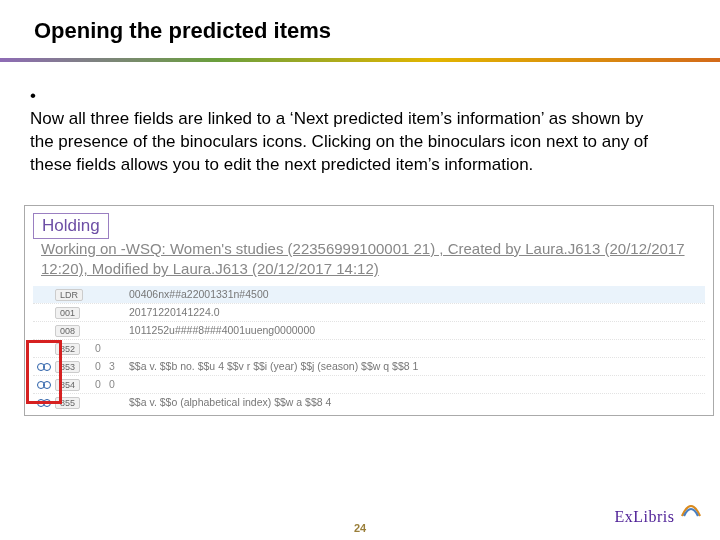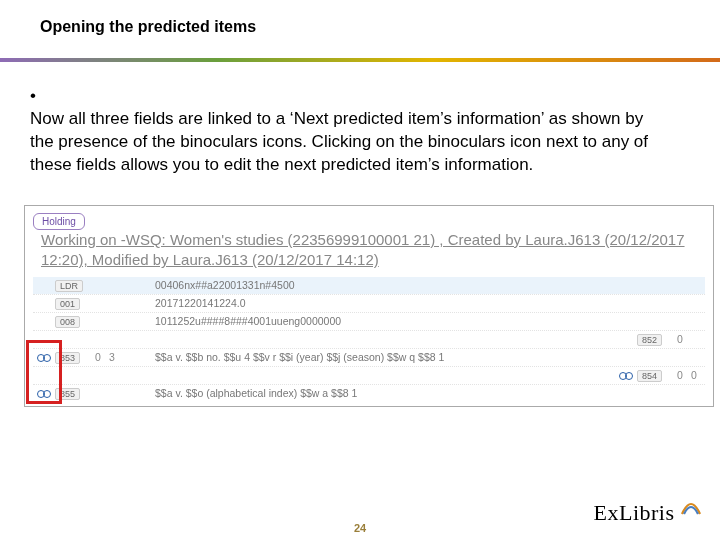--- a/index.html
+++ b/index.html
@@ -1,42 +1,42 @@
 <!DOCTYPE html>
 <html><head>
 <meta charset="utf-8">
 <style>
   html,body{margin:0;padding:0;width:720px;height:540px;font-family:Verdana,Arial,sans-serif;background:#fff;color:#000;}
   .slide{position:relative;width:720px;height:540px;}
-  .title{position:absolute;left:40px;top:18px;font-size:16px;font-weight:bold;}
+  .title{position:absolute;left:34px;top:18px;font-size:22px;font-weight:bold;}
   .rule{position:absolute;left:0;top:58px;width:720px;height:4px;
         background:linear-gradient(90deg,#8e6bb5 0%,#6a9f3d 30%,#e2b500 60%,#d36a1a 100%);}
   .bullet-wrap{position:absolute;left:30px;top:85px;width:660px;font-size:17px;line-height:1.35;}
   .bullet-dot{display:inline-block;width:18px;vertical-align:top;}
   .bullet-text{display:inline-block;width:640px;vertical-align:top;}
   .panel{position:absolute;left:24px;top:205px;width:672px;border:1px solid #aaa;padding:4px 8px 4px 8px;background:#fff;}
-  .section-tag{display:inline-block;border:1px solid #9a7fc1;color:#6d4ea5;font-size:10px;padding:2px 8px;border-radius:6px;margin-top:3px;}
+  .section-tag{display:inline-block;border:1px solid #9a7fc1;color:#6d4ea5;font-size:17px;padding:2px 8px;border-radius:0;margin-top:3px;}
   .meta{display:inline-block;color:#888;font-size:15px;margin-left:8px;vertical-align:middle;line-height:1.35;text-decoration:underline;}
   .rows{margin-top:6px;}
-  .row{display:flex;align-items:center;font-size:10.5px;color:#555;padding:2px 0;border-top:1px dotted #e3e3e3;justify-content:flex-end;}
+  .row{display:flex;align-items:center;font-size:10.5px;color:#555;padding:2px 0;border-top:1px dotted #e3e3e3;}
   .row:first-child{background:#eaf3fb;border-top:none;}
   .icon-cell{width:22px;display:flex;justify-content:center;}
   .bino{width:14px;height:9px;position:relative;}
   .bino:before,.bino:after{content:"";position:absolute;width:6px;height:6px;border:1.5px solid #2a5fa8;border-radius:50%;top:1px;}
   .bino:before{left:0;} .bino:after{right:0;}
   .tag-cell{width:40px;}
   .tag-chip{display:inline-block;background:#f1f1f1;border:1px solid #ccc;color:#666;font-size:9px;padding:0 4px;border-radius:2px;}
   .ind-cell{width:14px;color:#888;}
-  .data-cell{flex:1;color:#777;padding-left:6px;margin-left:26px;}
+  .data-cell{flex:1;color:#777;padding-left:6px;}
   .highlight-box{position:absolute;border:3px solid #d62020;pointer-events:none;}
   .pagenum{position:absolute;left:0;bottom:6px;width:720px;text-align:center;font-size:11px;font-weight:bold;color:#9a7f3a;}
   .footer-grad{position:absolute;left:0;bottom:0;width:720px;height:24px;
                background:linear-gradient(90deg,#fff 0%,#f2f2f2 40%,#e6e6e6 100%);z-index:-1;}
   .logo{position:absolute;right:18px;bottom:14px;}
-  .logo-text{font-family:Georgia,serif;font-size:22px;color:#000000;letter-spacing:.5px;}
+  .logo-text{font-family:Georgia,serif;font-size:16px;color:#4c1d95;letter-spacing:.5px;}
   .logo-arc{display:inline-block;margin-left:1px;position:relative;top:-2px;}
   .logo-arc svg{vertical-align:baseline;}
 </style>
 </head>
 <body>
 
 <div class="slide">
   <div class="title">Opening the predicted items</div>
   <div class="rule"></div>
 
@@ -93,21 +93,21 @@
           <div class="ind-cell">0</div>
           <div class="ind-cell">0</div>
         </div>
         <div class="row">
           <div class="icon-cell">
             <div class="bino"></div>
           </div>
           <div class="tag-cell"><span class="tag-chip">855</span></div>
           <div class="ind-cell"></div>
           <div class="ind-cell"></div>
-          <div class="data-cell">$$a v. $$o (alphabetical index) $$w a $$8 1</div>
+          <div class="data-cell">$$a v. $$o (alphabetical index) $$w a $$8 4</div>
         </div>
       </div>
   </div>
 
   <div class="highlight-box" id="hl" style="left: 26px; top: 340px; width: 30px; height: 58px;"></div>
 
   <div class="footer-grad"></div>
   <div class="pagenum">24</div>
   <div class="logo">
     <span class="logo-text">ExLibris</span>

